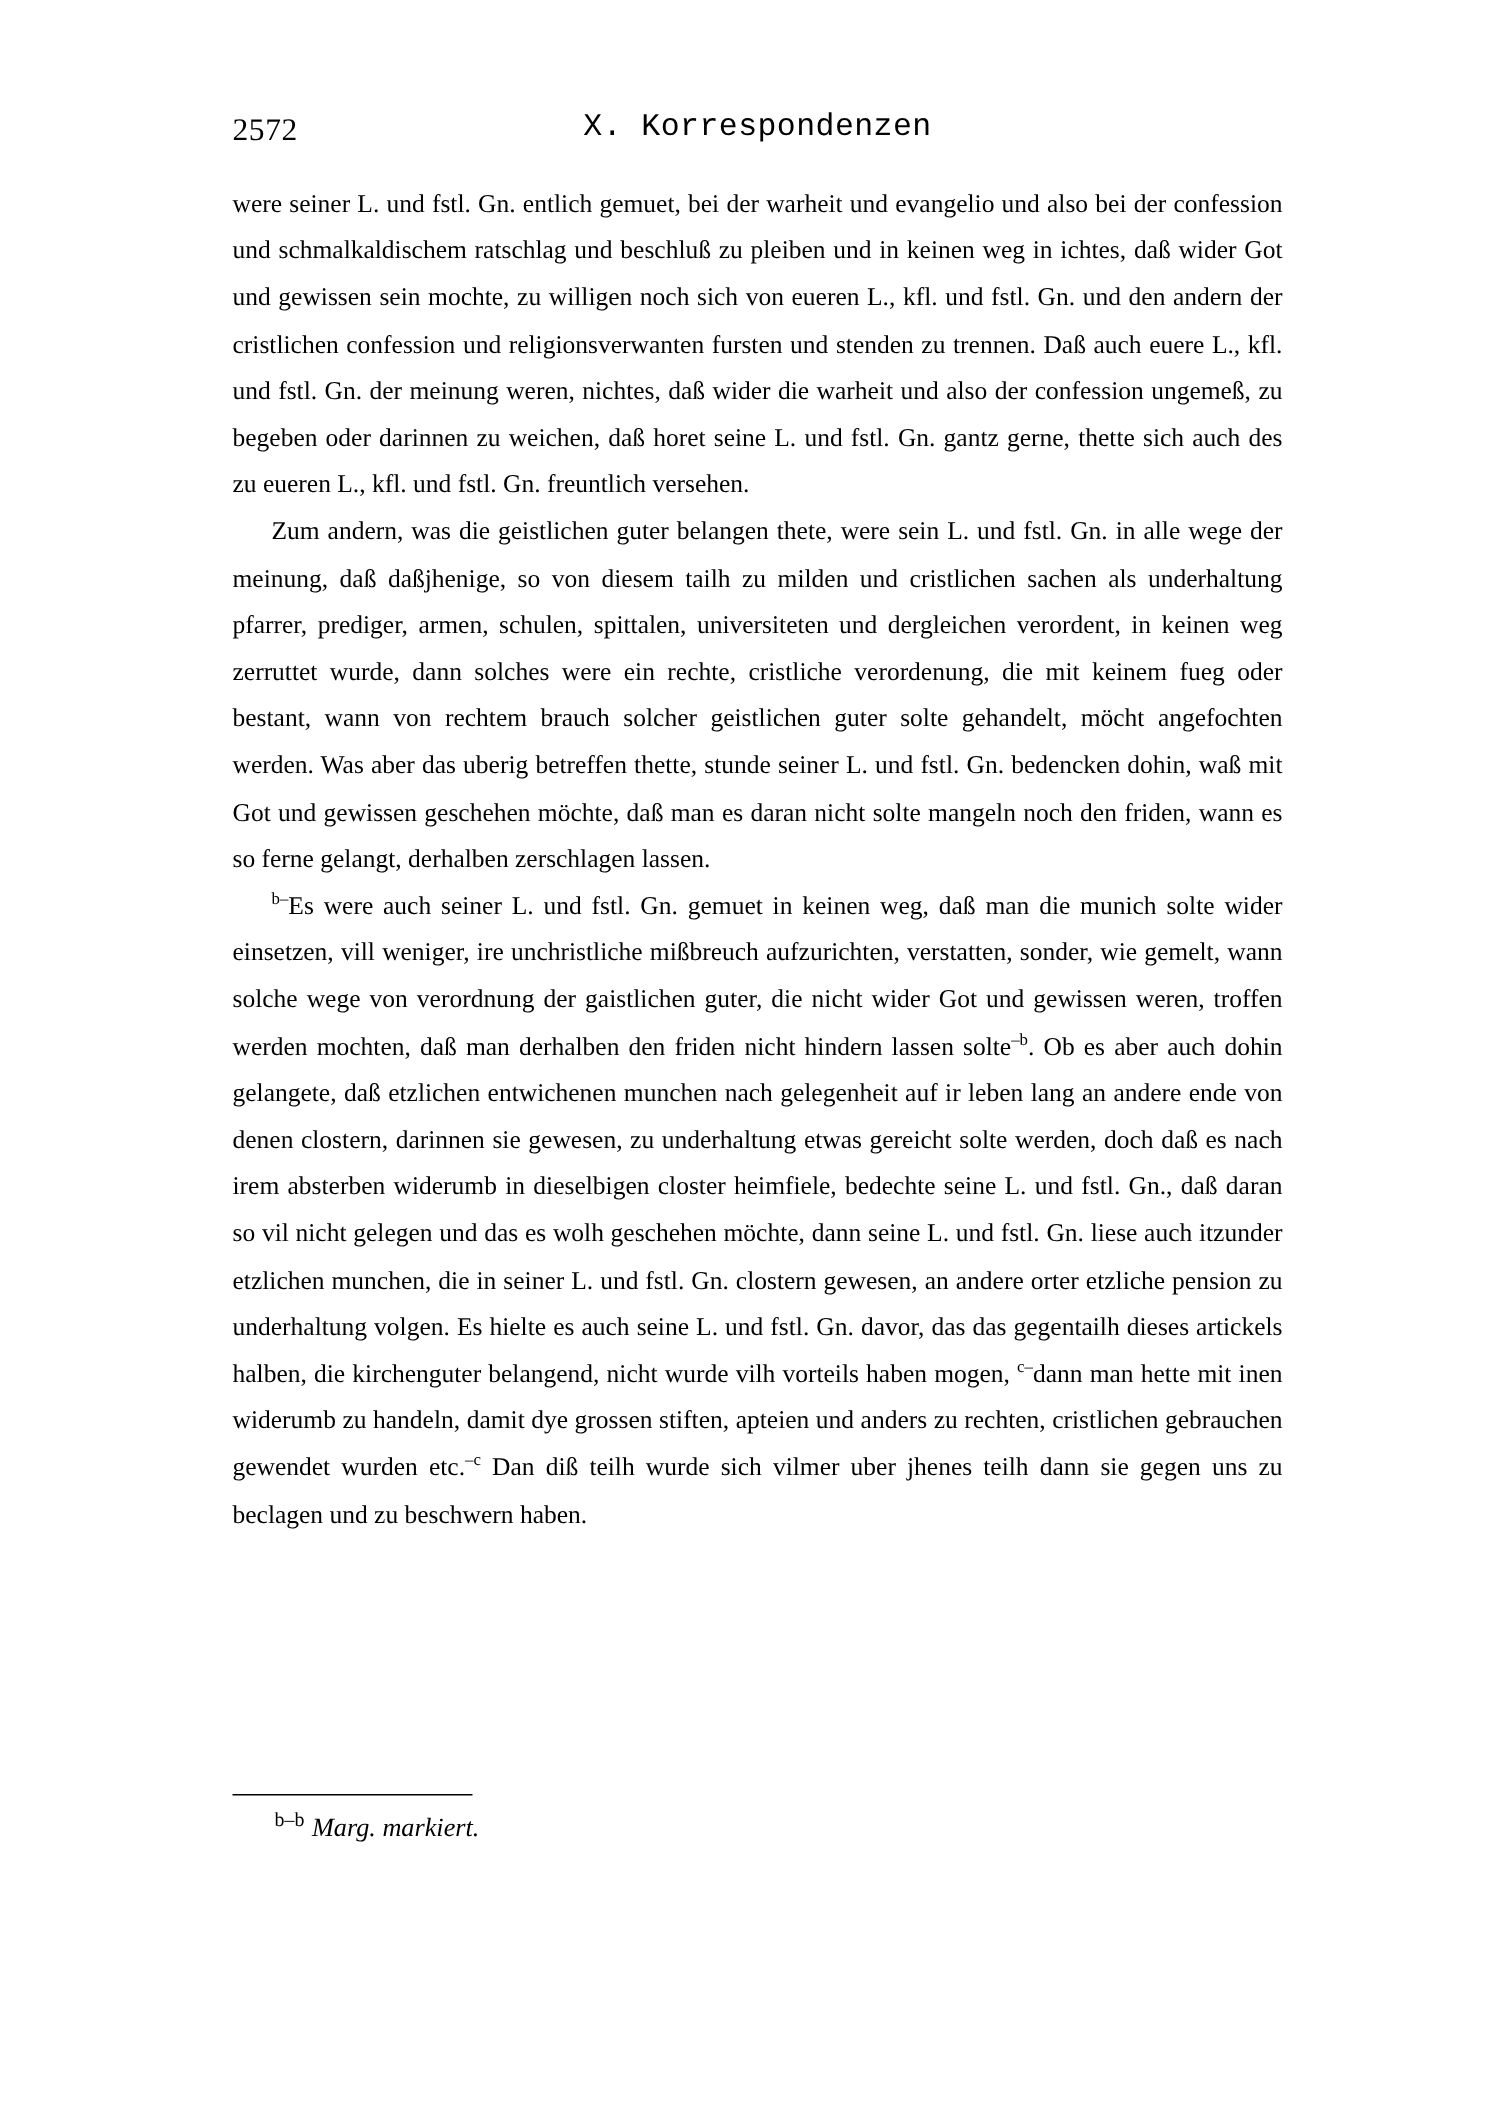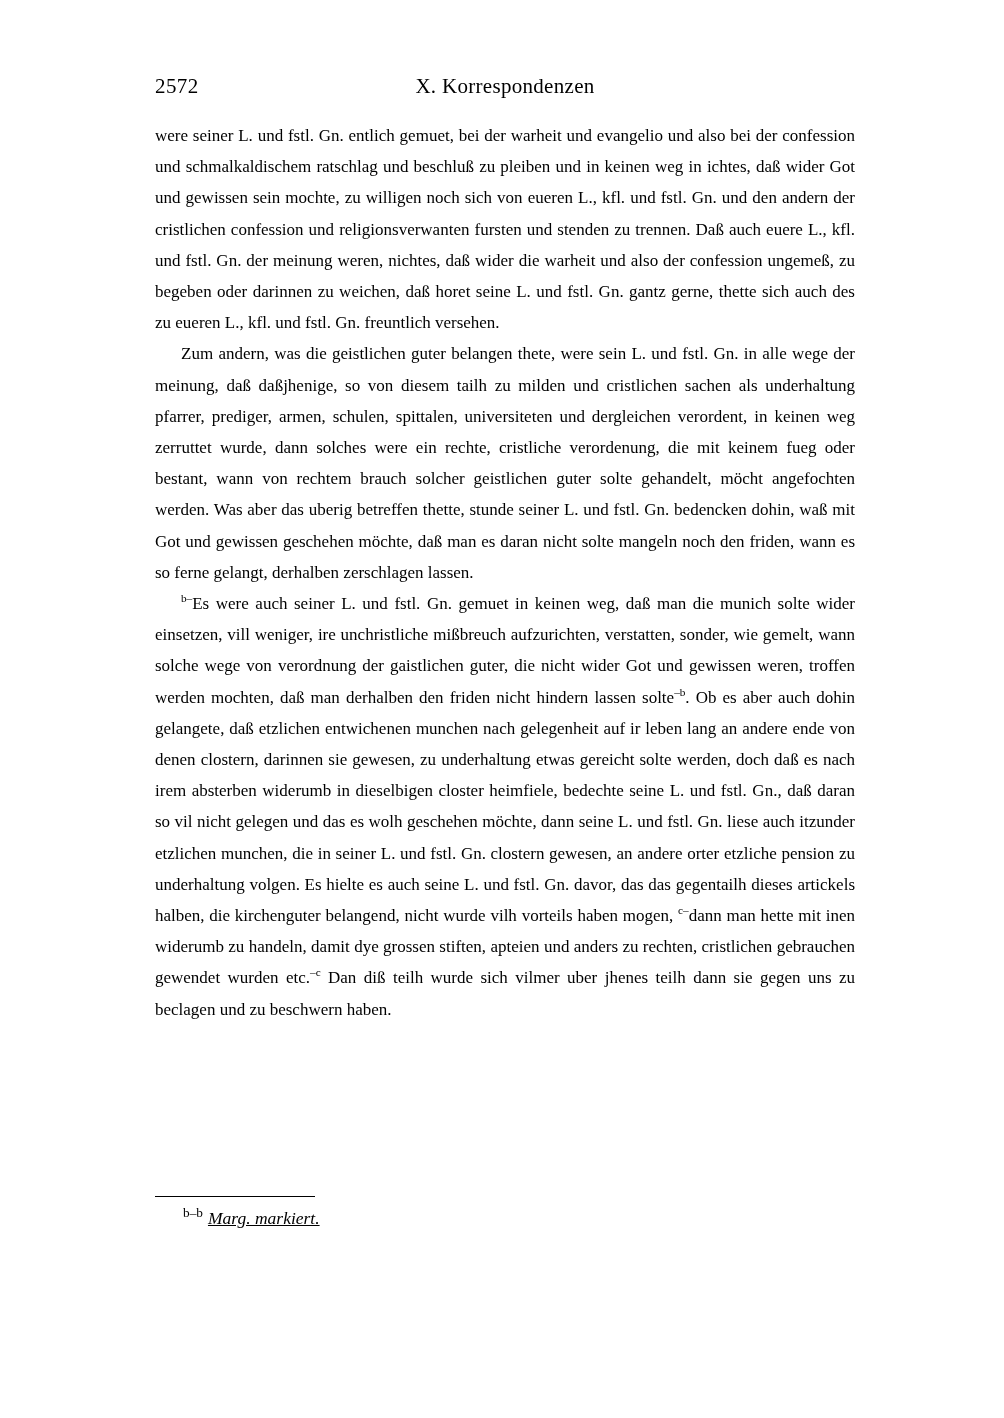--- a/index.html
+++ b/index.html
@@ -36,20 +36,21 @@
     top: 0;
     letter-spacing: 0.4px;
   }
   .header .running-title {
     position: absolute;
     left: 0;
     top: 0;
     width: 700px;
     text-align: center;
     letter-spacing: 0.3px;
+    font-family: Liberation Mono, monospace;
   }
   .body-text {
     position: absolute;
     left: 155px;
     top: 120px;
     width: 700px;
     font-size: 17px;
     line-height: 31.2px;
     text-align: justify;
     text-justify: inter-word;
@@ -87,21 +88,20 @@
   }
   .fn-mark {
     font-size: 0.76em;
     vertical-align: super;
     line-height: 0;
     margin-right: 5px;
     margin-top: 36px;
   }
   .fn-italic {
     font-style: italic;
-    text-decoration: underline;
   }
 </style>
 </head>
 <body>
 
 <div class="page">
 
   <div class="header">
     <span class="folio">2572</span>
     <span class="running-title">X. Korrespondenzen</span>

